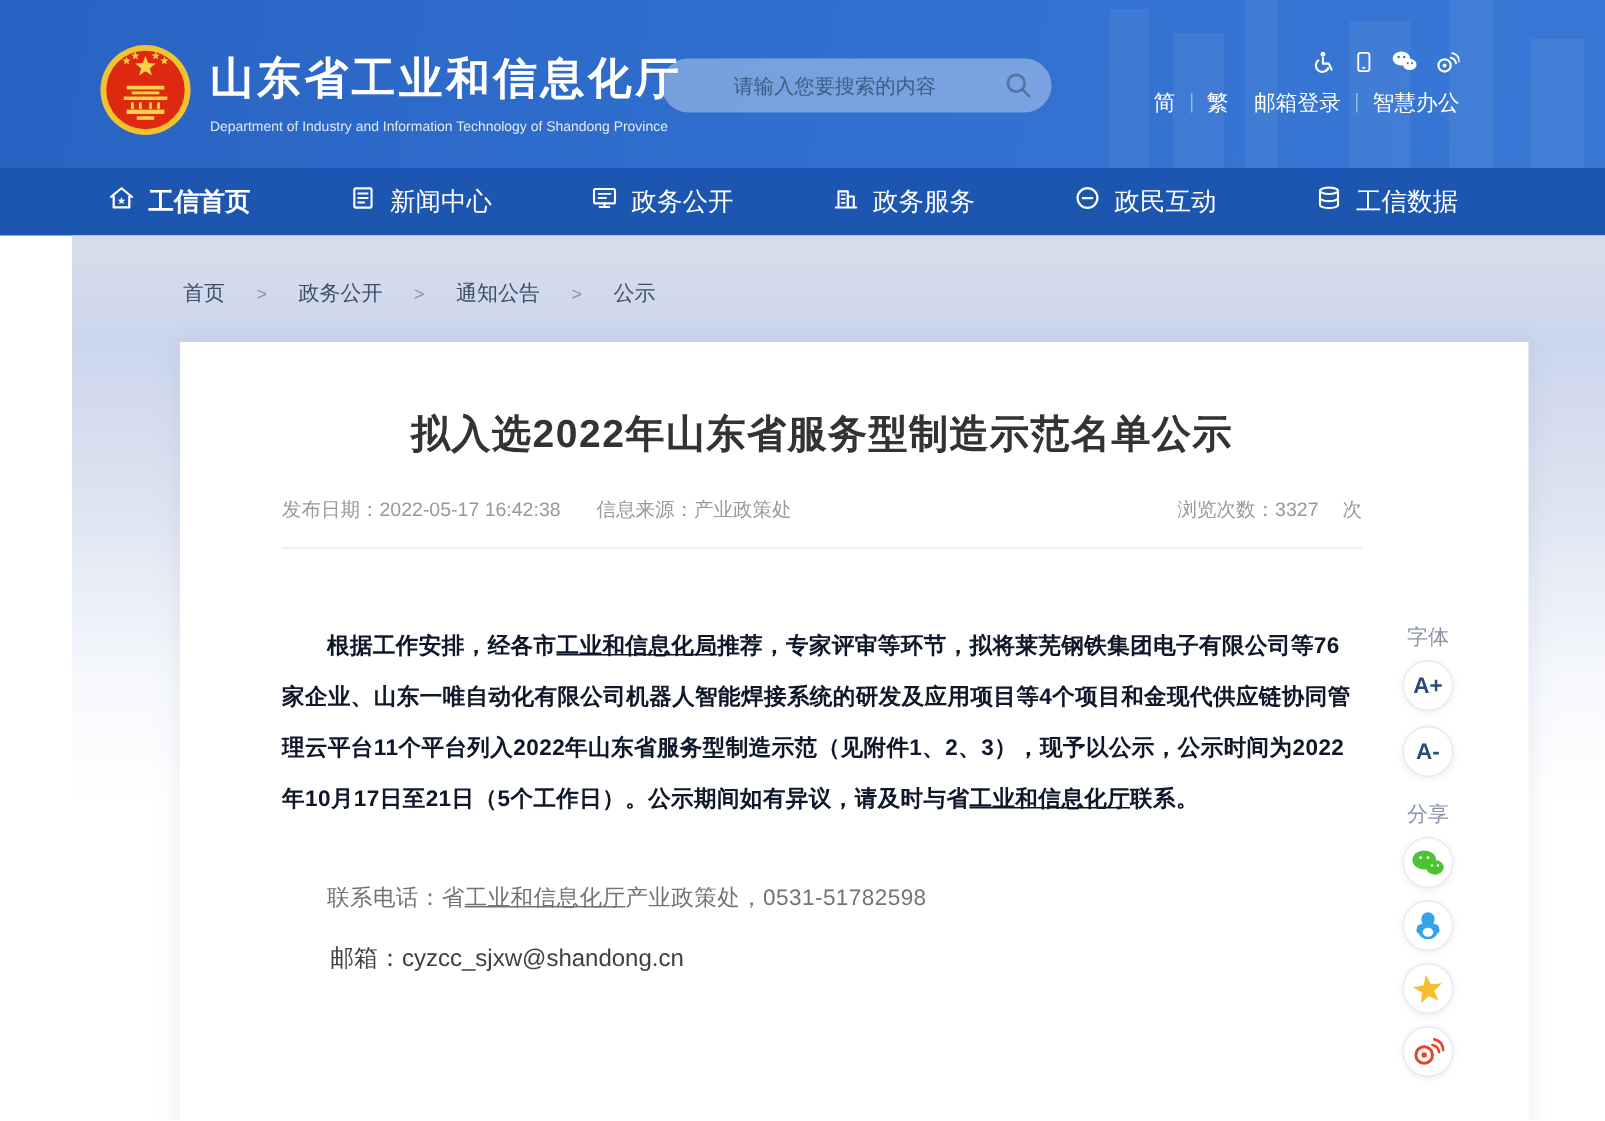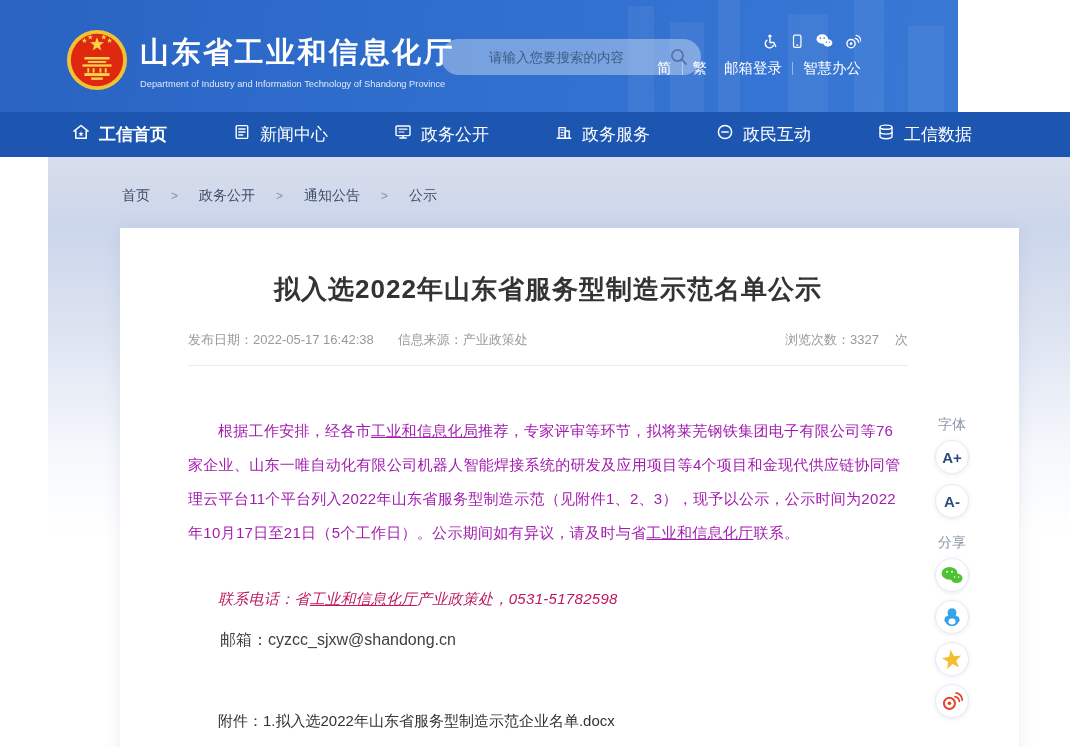--- a/index.html
+++ b/index.html
@@ -2,21 +2,21 @@
 <html><head>
 <meta charset="utf-8">
 <title></title>
 <style>
   * { margin:0; padding:0; box-sizing:border-box; }
   html,body { background:#ffffff; }
   body { font-family:"Liberation Sans","DejaVu Sans",sans-serif; }
   .page { position:relative; width:1070px; height:747px; overflow:hidden; background:#fff; margin:0 auto; }
 
   
-  .header { position:absolute; top:0; left:0; width:958px; height:112px;
+  .header { position:absolute; top:0; left:0; width:1070px; height:112px;
             background:linear-gradient(100deg,#2a63c2 0%, #2f6ecd 45%, #3a78d6 100%); overflow:hidden; }
   .city { position:absolute; right:0; top:0; width:340px; height:112px; pointer-events:none; }
   .city div { position:absolute; background:rgba(255,255,255,0.055); }
   .c1 { left:10px;  top:6px;  width:26px; height:106px; }
   .c2 { left:52px;  top:22px; width:34px; height:90px; }
   .c3 { left:100px; top:0;    width:22px; height:112px; background:rgba(255,255,255,0.04); }
   .c4 { left:170px; top:14px; width:40px; height:98px; }
   .c5 { left:236px; top:0;    width:30px; height:112px; background:rgba(255,255,255,0.045); }
   .c6 { left:290px; top:26px; width:36px; height:86px; }
 
@@ -57,23 +57,23 @@
 
   .card { position:absolute; top:71px; left:72px; width:899px; height:562px; background:#fff;
           box-shadow:0 0 16px rgba(110,130,170,0.14); }
   .cblock { margin-left:68px; width:720px; }
   .article-title { margin-top:44px; text-align:center; font-size:26px; font-weight:bold; color:#333; letter-spacing:1px; }
   .meta { margin-top:24px; display:flex; align-items:baseline; font-size:13px; color:#999; }
   .meta .m-src { margin-left:24px; }
   .meta .m-right { margin-left:auto; }
   .meta .m-unit { margin-left:16px; }
   .divider { margin-top:16px; border-top:1px solid #ececec; height:0; }
-  .body-text { margin-top:48px; font-size:15px; color:#a21caf; line-height:34px; text-indent:2em; letter-spacing:0.3px; }
+  .body-text { margin-top:48px; font-size:15px; color:#0f172a; line-height:34px; text-indent:2em; letter-spacing:0.3px;font-weight:bold; }
   .u { text-decoration:underline; cursor:pointer; }
-  .contact { margin-top:32px; font-size:15px; color:#be185d; line-height:34px; text-indent:2em; letter-spacing:0.3px;font-style:italic; }
+  .contact { margin-top:32px; font-size:15px; color:#737373; line-height:34px; text-indent:2em; letter-spacing:0.3px; }
   .email { margin-top:7px; font-size:16px; color:#404040; line-height:34px; text-indent:2em; }
   .attach { margin-top:47px; font-size:15px; color:#333; line-height:34px; text-indent:2em; }
   .attach .file { cursor:pointer; }
 
   
   .tools { position:absolute; left:813px; top:186px; width:38px; display:flex; flex-direction:column; align-items:center; }
   .tlabel { font-size:14px; color:#8a94a8; height:20px; line-height:20px; }
   .circle { width:34px; height:34px; border-radius:50%; background:#fff; border:1px solid #eaeaf1;
             box-shadow:0 1px 4px rgba(140,155,190,0.20); display:flex; align-items:center; justify-content:center; cursor:pointer; }
   .font-btn { color:#2c4a7c; font-weight:bold; font-size:15px; }
@@ -272,21 +272,20 @@
       </div>
 
       <div class="cblock divider"></div>
 
       <p class="cblock body-text"><span>根据工作安排，经各市</span><span class="u">工业和信息化局</span><span>推荐，专家评审等环节，拟将莱芜钢铁集团电子有限公司等76家企业、山东一唯自动化有限公司机器人智能焊接系统的研发及应用项目等4个项目和金现代供应链协同管理云平台11个平台列入2022年山东省服务型制造示范（见附件1、2、3），现予以公示，公示时间为2022年10月17日至21日（5个工作日）。公示期间如有异议，请及时与省</span><span class="u">工业和信息化厅</span><span>联系。</span></p>
 
       <p class="cblock contact"><span>联系电话：省</span><span class="u">工业和信息化厅</span><span>产业政策处，0531-51782598</span></p>
 
       <p class="cblock email">邮箱：cyzcc_sjxw@shandong.cn</p>
 
-      <p class="cblock attach"><span>附件：</span><span class="file">1.拟入选2022年山东省服务型制造示范企业名单.docx</span></p>
 
       <div class="tools">
         <div class="tlabel mb6">字体</div>
         <div class="circle font-btn mb10">A+</div>
         <div class="circle font-btn">A-</div>
         <div class="tlabel mt14 mb6">分享</div>
 
         <div class="circle mb8">
           <svg viewBox="0 0 24 20" width="22" height="19">
             <ellipse cx="9.3" cy="7.6" rx="8.6" ry="6.9" fill="#4dc232"></ellipse>

